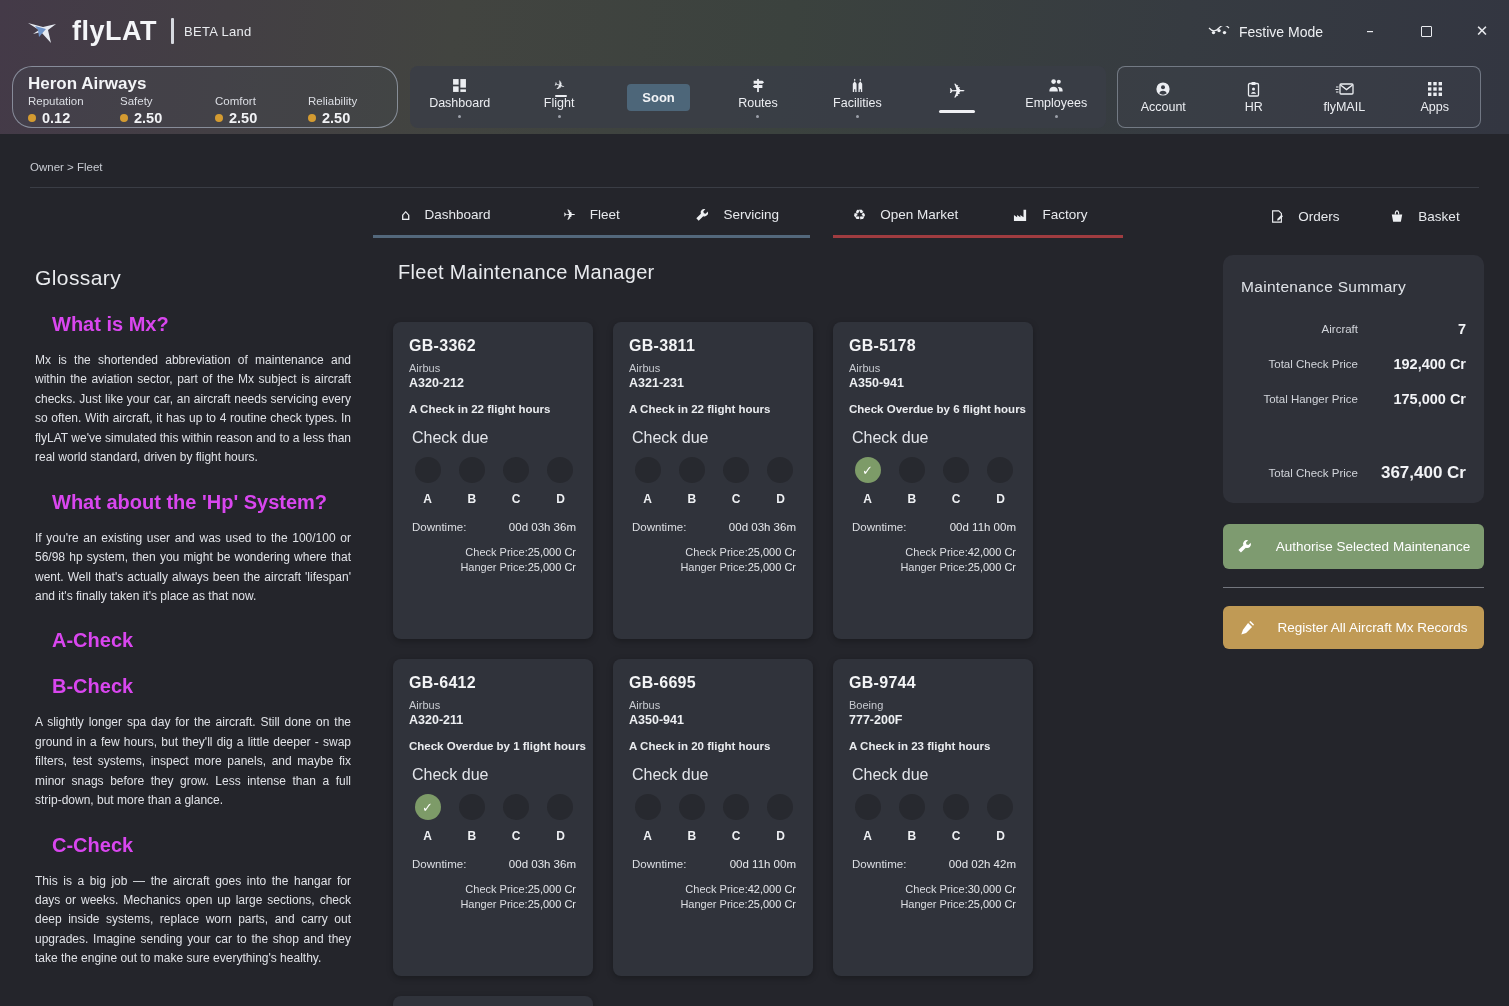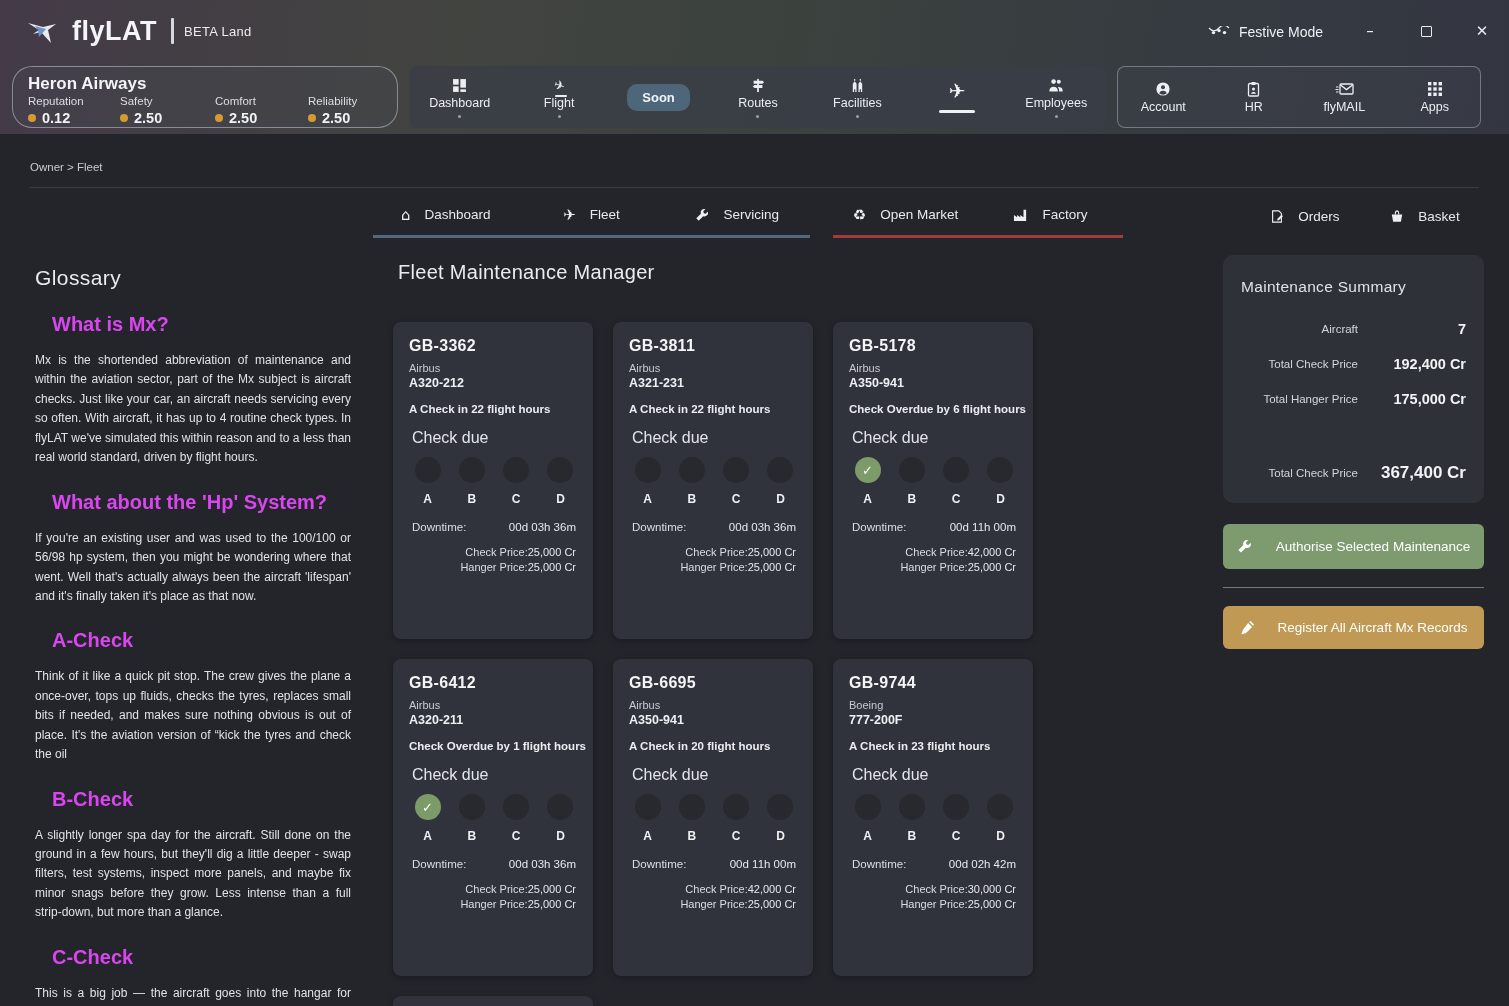--- a/index.html
+++ b/index.html
@@ -41,21 +41,21 @@
 
   .nav-center {
     position:absolute; top:66px; left:410px; width:696px; height:62px;
     background:rgba(57,61,70,.85); border-radius:8px;
     display:flex; align-items:stretch;
   }
   .nav-item { flex:1; display:flex; flex-direction:column; align-items:center; justify-content:center; gap:2px; cursor:default; }
   .nav-icon { height:17px; display:flex; align-items:center; color:#eceef2; font-size:14px; }
   .nav-label { font-size:12.5px; color:#eceef2; }
   .nav-dot { width:3px; height:3px; border-radius:50%; background:#9da1aa; margin-top:3px; }
-  .soon-chip { background:#4d6679; color:#f2f4f7; font-size:13px; font-weight:bold; padding:6px 15px; border-radius:10px; }
+  .soon-chip { background:#4d6679; color:#f2f4f7; font-size:13px; font-weight:bold; padding:6px 15px; border-radius:4px; }
   .plane-glyph { font-size:20px; color:#f2f3f6; line-height:1; }
   .active-underline { width:36px; height:3px; background:#f0f1f4; border-radius:2px; margin-top:7px; }
   .plane-landing { position:relative; }
   .plane-landing .glyph-plane { display:inline-block; transform:rotate(18deg); font-size:13px; }
   .plane-landing .land-line { position:absolute; left:1px; right:-2px; bottom:-3px; height:1.6px; background:#eceef2; border-radius:1px; }
 
   .nav-right {
     position:absolute; top:66px; left:1117px; width:364px; height:62px;
     border:1px solid rgba(172,181,196,.5); border-radius:8px;
     background:rgba(66,70,78,.3); display:flex; align-items:stretch;
@@ -386,21 +386,20 @@
           <p>Mx is the shortended abbreviation of maintenance and within the aviation sector, part of the Mx subject is aircraft checks. Just like your car, an aircraft needs servicing every so often. With aircraft, it has up to 4 routine check types. In flyLAT we've simulated this within reason and to a less than real world standard, driven by flight hours.</p>
         </section>
 
         <section class="gloss-section">
           <h3>What about the 'Hp' System?</h3>
           <p>If you're an existing user and was used to the 100/100 or 56/98 hp system, then you might be wondering where that went. Well that's actually always been the aircraft 'lifespan' and it's finally taken it's place as that now.</p>
         </section>
 
         <section class="gloss-section">
           <h3>A-Check</h3>
-          <p>Think of it like a quick pit stop. The crew gives the plane a once-over, tops up fluids, checks the tyres, replaces small bits if needed, and makes sure nothing obvious is out of place. It's the aviation version of “kick the tyres and check the oil</p>
         </section>
 
         <section class="gloss-section">
           <h3>B-Check</h3>
           <p>A slightly longer spa day for the aircraft. Still done on the ground in a few hours, but they'll dig a little deeper - swap filters, test systems, inspect more panels, and maybe fix minor snags before they grow. Less intense than a full strip-down, but more than a glance.</p>
         </section>
 
         <section class="gloss-section">
           <h3>C-Check</h3>
           <p>This is a big job — the aircraft goes into the hangar for days or weeks. Mechanics open up large sections, check deep inside systems, replace worn parts, and carry out upgrades. Imagine sending your car to the shop and they take the engine out to make sure everything's healthy.</p>

